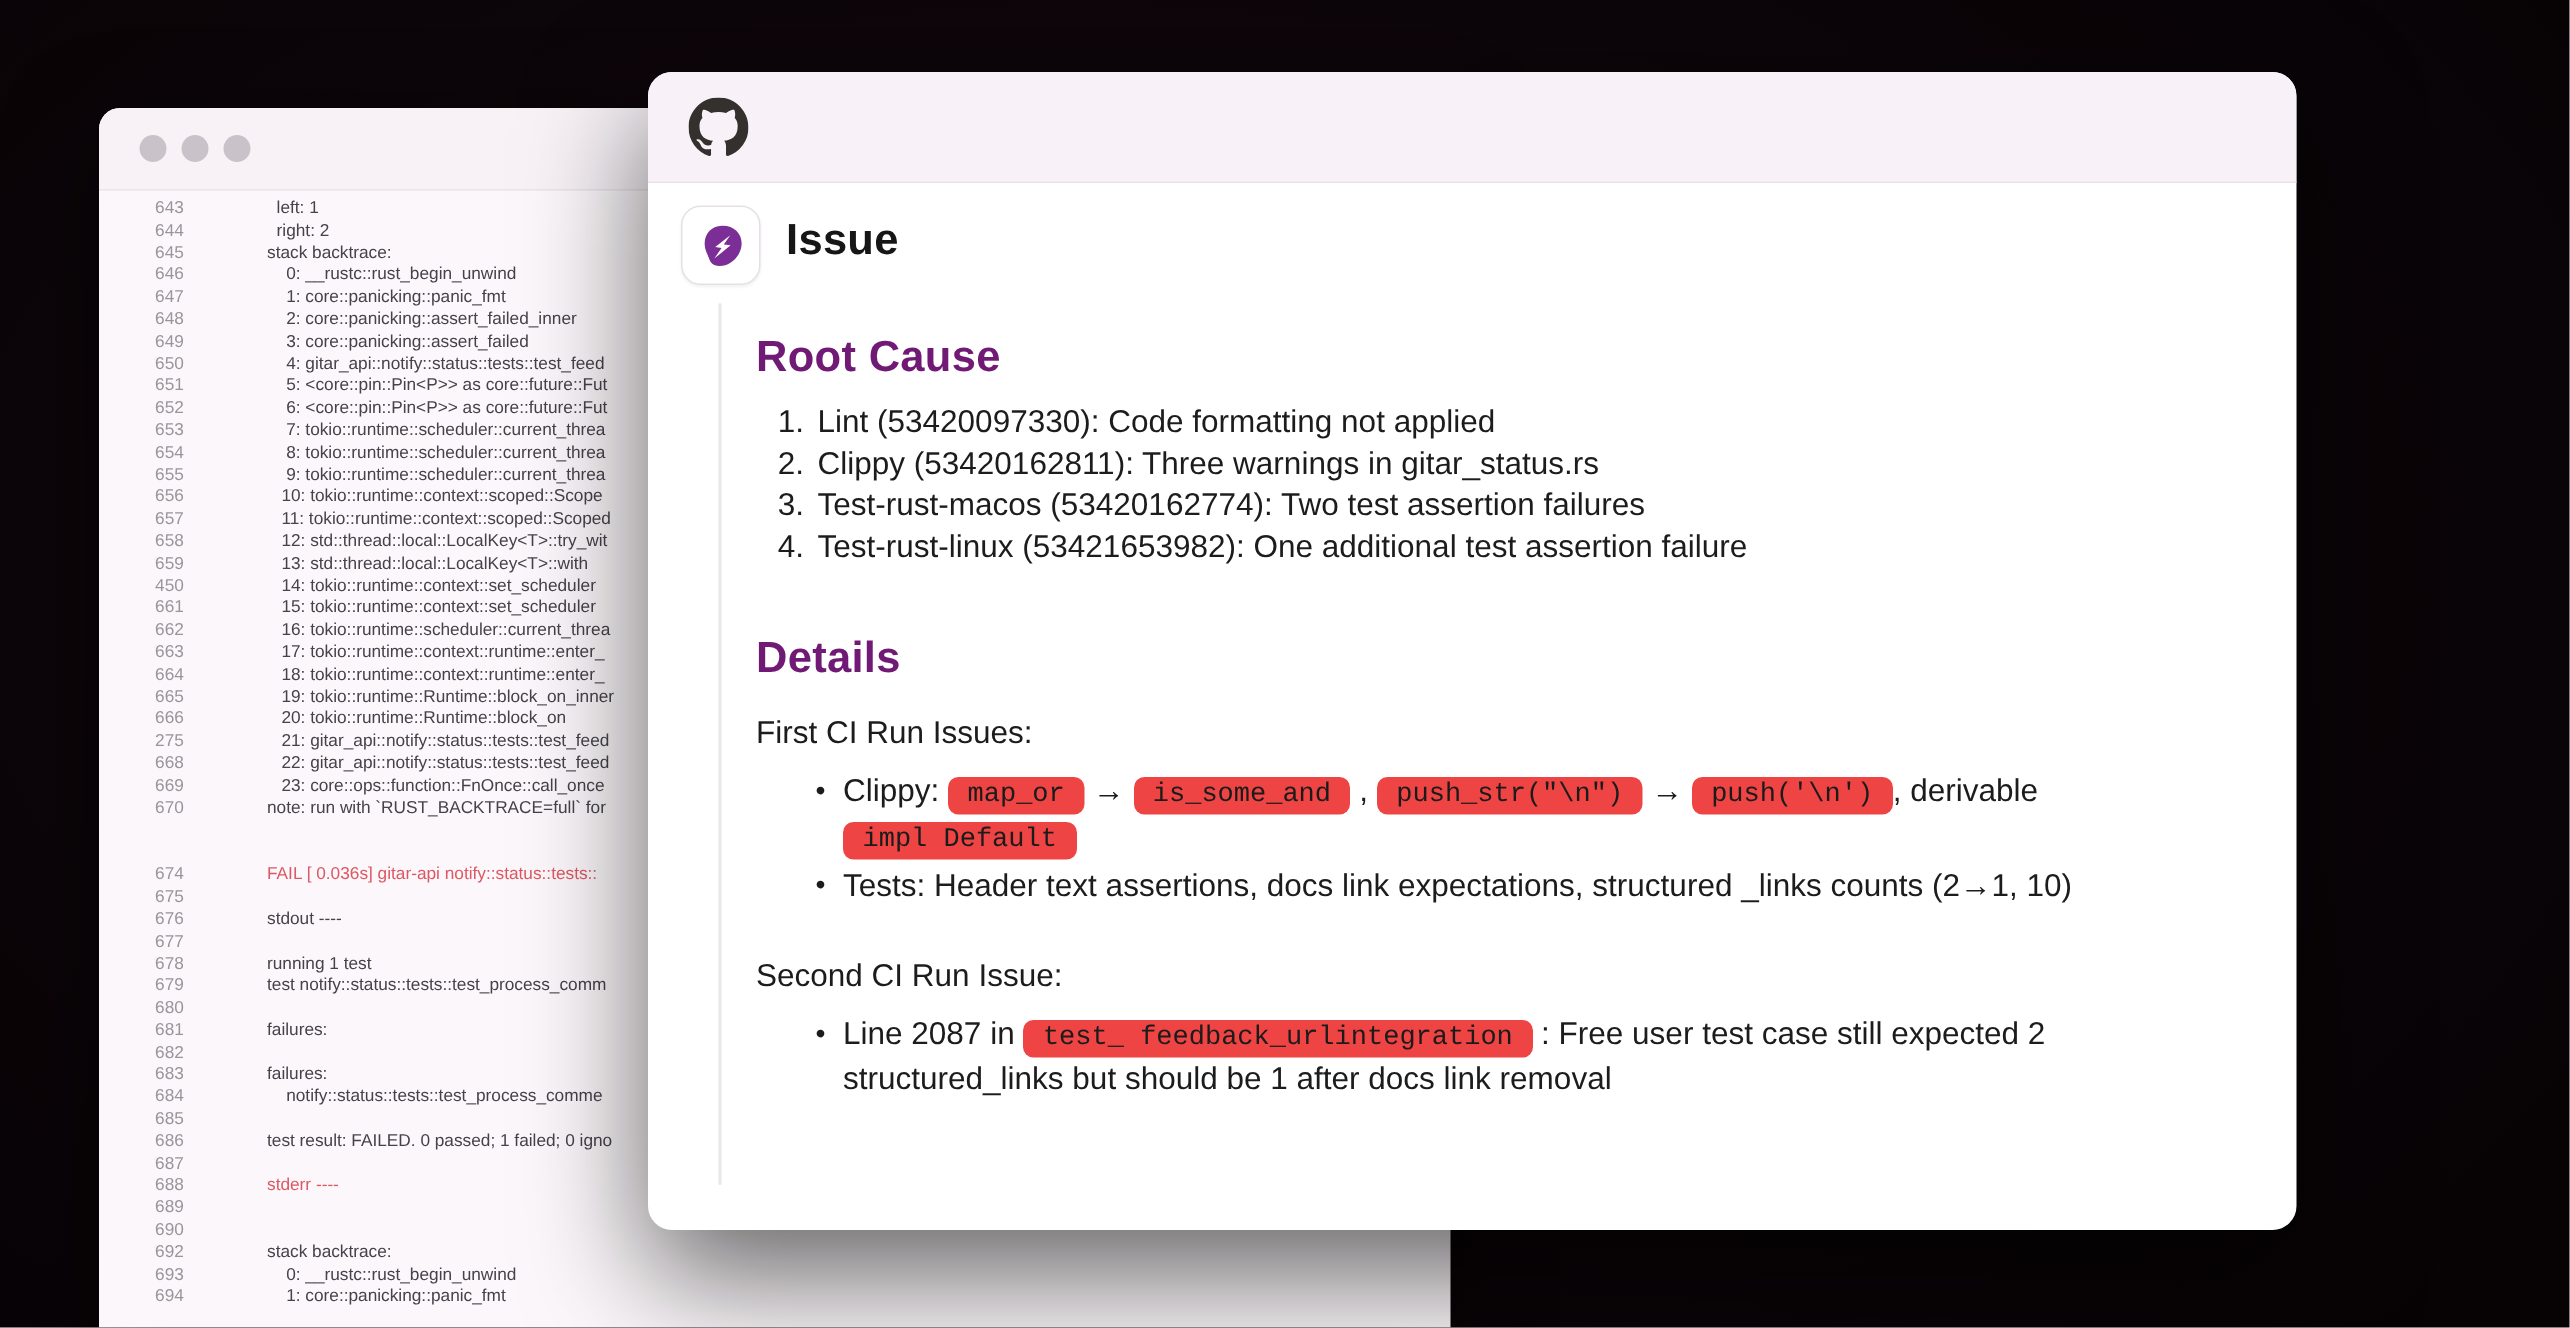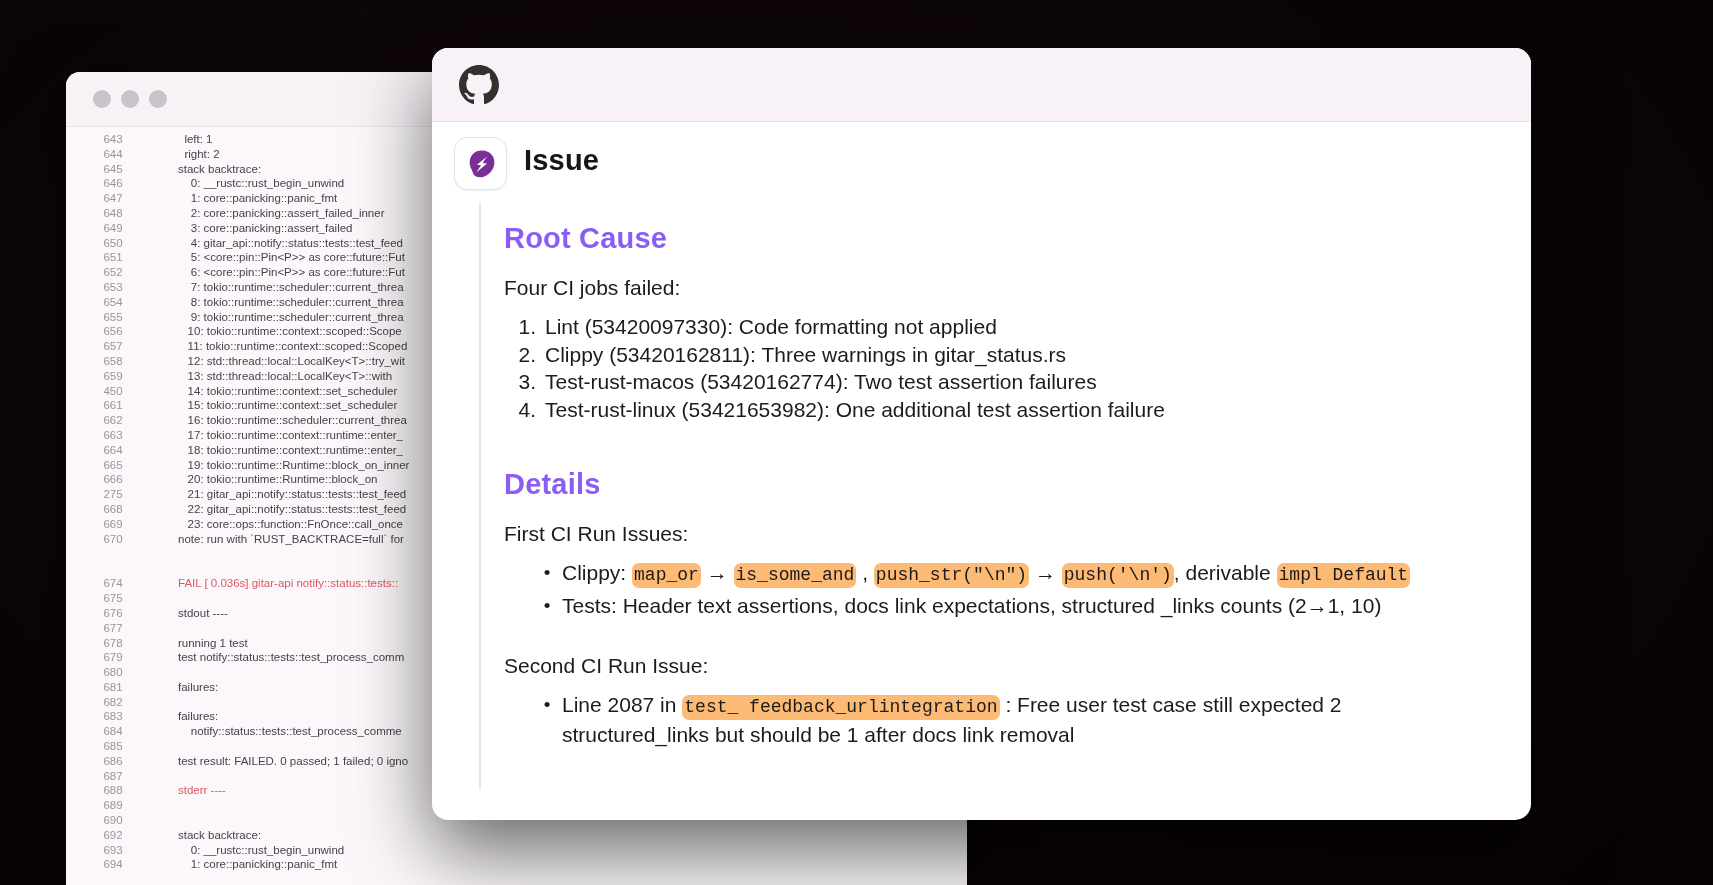--- a/index.html
+++ b/index.html
@@ -44,33 +44,33 @@
   .front-content{ position:relative; padding:15px 40px 0 72px; height:698px; }
   .gitar-badge{
     position:absolute; left:22px; top:15px; width:53px; height:53px;
     background:#fff; border:1px solid #e7dfe7; border-radius:13px;
     display:flex; align-items:center; justify-content:center;
     box-shadow:0 1px 2px rgba(40,20,50,.06);
   }
   .timeline{ position:absolute; left:47px; top:80px; bottom:30px; width:2px; background:#ece6ec; border-radius:1px; }
   .issue-title{ margin:7px 0 0 20px; font-size:29px; font-weight:600; color:#161616; letter-spacing:.2px; }
   .desc{ margin-top:17px; width:770px; font-size:21px; line-height:28px; color:#1c1c1c; }
-  .h2{ margin-top:45px; font-size:29px; font-weight:600; color:#8b5cf6; letter-spacing:.2px; }
+  .h2{ margin-top:45px; font-size:29px; font-weight:600; color:#701a75; letter-spacing:.2px; }
   .sublabel{ margin-top:21px; font-size:21px; color:#1c1c1c; }
   .rc-list{ margin-top:13px; }
   .rc-item{ display:flex; line-height:27.5px; font-size:21px; color:#1c1c1c; }
   .rc-num{ flex:none; width:32px; text-align:right; margin-right:9px; }
   .bullets{ margin-top:13px; }
   .bullet{ display:flex; font-size:21px; line-height:28px; color:#1c1c1c; margin-bottom:3px; }
   .bullet-dot{ flex:none; width:18px; margin-left:34px; margin-right:6px; text-align:center; font-size:19px; }
   .bullet-body{ max-width:910px; }
   .chip{
     font-family:"Liberation Mono","DejaVu Sans Mono",monospace;
-    font-size:18px; background:#fdba74; border-radius:7px;
-    padding:2px 2px 3px; color:#1b1b1b; white-space:pre;
+    font-size:18px; background:#ef4444; border-radius:7px;
+    padding:2px 13px 3px; color:#1b1b1b; white-space:pre;
   }
   .second-group{ margin-top:34px; }
 </style>
 </head>
 <body>
 
 <div class="back-window">
   <div class="back-titlebar">
     <button class="tdot"></button>
     <button class="tdot"></button>
@@ -287,21 +287,20 @@
         <path fill="#7c2e97" d="M8.2 22.5 C3.6 13.5 8.2 4.6 17.2 4.3 C25.8 4 31.2 10.6 29.3 18.4 C27.4 26.4 18.6 31.6 12.4 28.9 C9.6 27.6 9.4 24.9 8.2 22.5 Z"></path>
         <path fill="#ffffff" d="M21.5 9.5 L13.2 18.2 L17.2 18.2 L13.6 25.5 L22.6 15.8 L18.3 15.8 L21.5 9.5 Z" transform="rotate(8 17 17)"></path>
       </svg>
     </div>
     <div class="timeline"></div>
 
     <div class="issue-title">Issue</div>
 
 
     <div class="h2">Root Cause</div>
-    <div class="sublabel">Four CI jobs failed:</div>
     <div class="rc-list">
         <div class="rc-item">
           <span class="rc-num">1.</span>
           <span>Lint (53420097330): Code formatting not applied</span>
         </div>
         <div class="rc-item">
           <span class="rc-num">2.</span>
           <span>Clippy (53420162811): Three warnings in gitar_status.rs</span>
         </div>
         <div class="rc-item">

